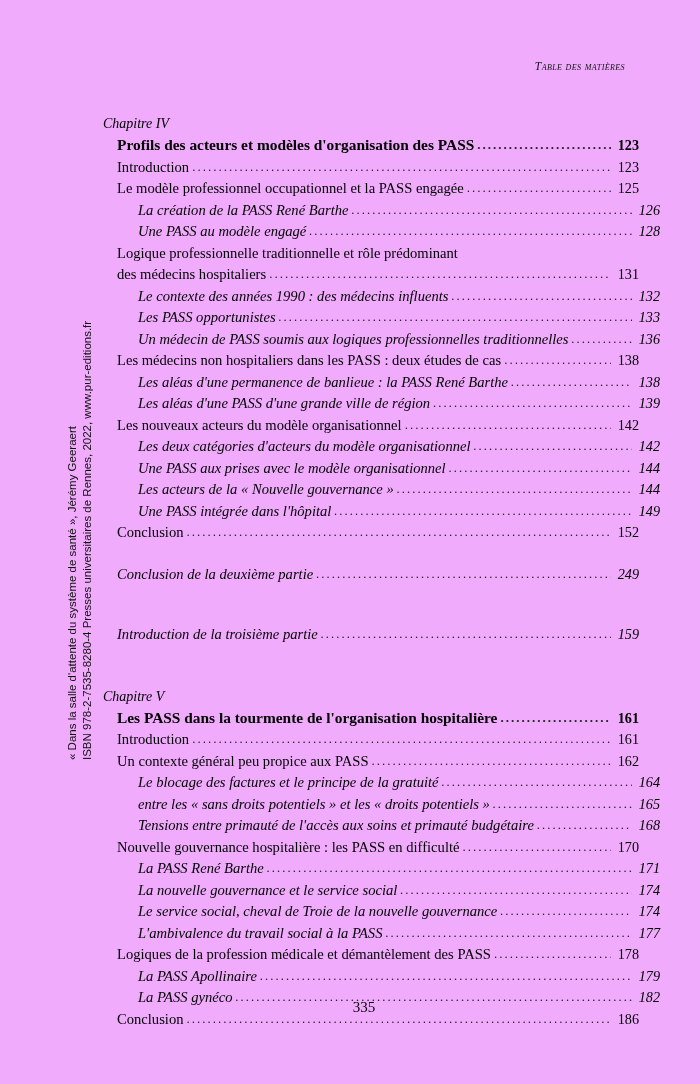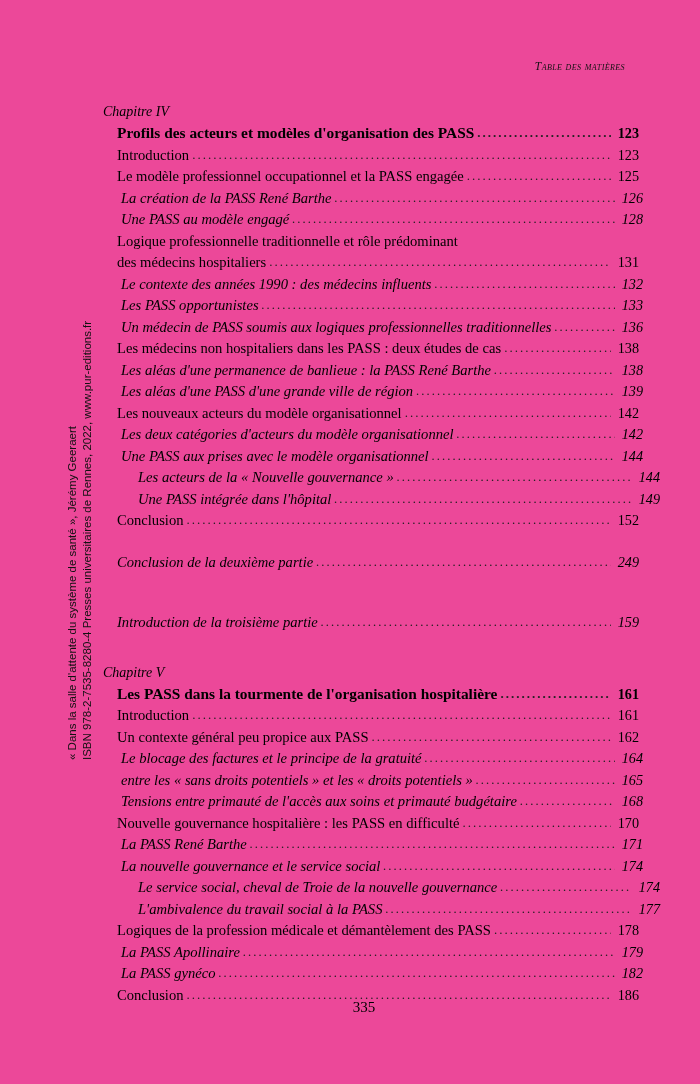--- a/index.html
+++ b/index.html
@@ -4,21 +4,21 @@
 <style>
   html, body {
     margin: 0;
     padding: 0;
     background: #ffffff;
   }
   .page {
     position: relative;
     width: 700px;
     height: 1084px;
-    background: #ec4899;
+    background: #f0abfc;
     font-family: "Liberation Serif", "DejaVu Serif", serif;
     color: #000000;
     overflow: hidden;
   }
 
   
   .running-head {
     position: absolute;
     top: 60px;
     left: 103px;
@@ -52,21 +52,21 @@
     position: absolute;
     left: 103px;
     top: 101px;
     width: 522px;
   }
 
   .chapter-label {
     font-style: italic;
     font-size: 14px;
     line-height: 21px;
-    margin-top: 0;
+    margin-top: 12px;
   }
 
   .entry {
     display: flex;
     align-items: baseline;
     font-size: 14.6px;
     line-height: 21.5px;
     width: 100%;
   }
   .entry .txt { white-space: pre; }
@@ -83,21 +83,21 @@
   }
   .entry .pg {
     flex: 0 0 auto;
     text-align: right;
     min-width: 27px;
     font-size: 14.2px;
   }
 
   
   .lvl-0 { margin-left: 14px; }
-  .lvl-1 { margin-left: 18px; }
+  .lvl-1 { margin-left: 35px; }
   .lvl-2 { margin-left: 35px; }
 
   .bold   { font-weight: bold; font-size: 15.4px; }
   .italic { font-style: italic; }
 
   
   .wrap-first {
     font-size: 14.6px;
     line-height: 21.5px;
     white-space: pre;

